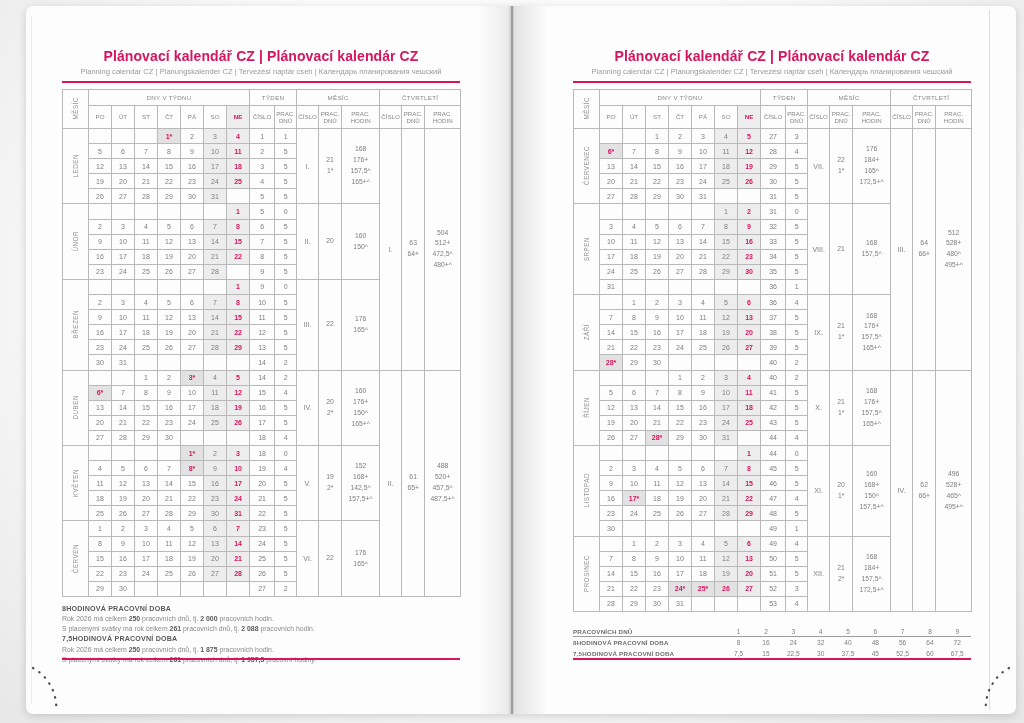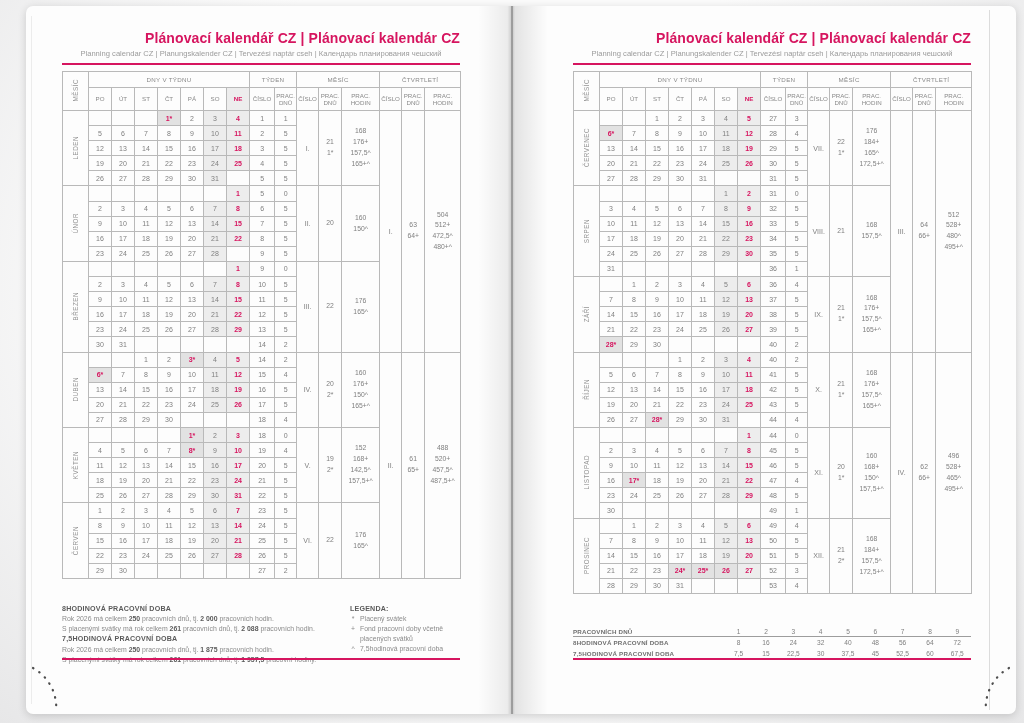--- a/index.html
+++ b/index.html
@@ -7,21 +7,21 @@
   body{width:1024px;height:723px;overflow:hidden;font-family:"Liberation Sans","DejaVu Sans",sans-serif;}
   .scene{position:relative;width:1024px;height:723px;background:radial-gradient(ellipse at 50% 40%, #fbfbfb 55%, #e7e7e8 100%);}
   .spread{position:absolute;left:26px;top:6px;width:990px;height:708px;background:#fdfdfd;border-radius:7px;box-shadow:0 2px 9px rgba(0,0,0,.16);}
   .edge-r{position:absolute;top:4px;bottom:4px;right:26px;width:1px;background:#dcdcdc;}
   .edge-l{position:absolute;top:10px;bottom:10px;left:5px;width:1px;background:#ececec;}
   .spine{position:absolute;left:452px;top:0;width:70px;height:100%;background:linear-gradient(to right, rgba(0,0,0,0) 0%, rgba(0,0,0,.07) 42%, rgba(0,0,0,.22) 49%, rgba(0,0,0,.10) 53%, rgba(0,0,0,0) 100%);}
   .spine-line{position:absolute;left:485px;top:0;width:2px;height:100%;background:#8d8d8d;opacity:.75;}
   .page{position:absolute;top:0;height:100%;}
   .page-left{left:36px;width:398px;}
   .page-right{left:547px;width:398px;}
-  .title{margin-top:24px;text-align:right;font-size:14px;font-weight:700;color:var(--accent);letter-spacing:.1px;}
+  .title{margin-top:42px;text-align:center;font-size:14px;font-weight:700;color:var(--accent);letter-spacing:.1px;}
   .subtitle{margin-top:3px;text-align:center;font-size:7.6px;color:#9b9b9b;}
   .rule{height:2px;background:var(--accent);}
   .rule-top{margin-top:5px;}
   .rule-bottom{position:absolute;left:0;top:652px;width:100%;}
   table{margin-top:6px;width:398px;border-collapse:collapse;table-layout:fixed;}
   th,td{border:1px solid var(--border);text-align:center;vertical-align:middle;overflow:hidden;}
   thead th{font-weight:400;color:var(--hdr);font-size:6.2px;line-height:1.2;padding:1px 0;}
   thead .row-groups th{height:16px;letter-spacing:.3px;}
   thead .row-days th{height:23px;}
   th.ne-h{color:var(--accent);background:var(--shade);font-weight:700;}
@@ -538,35 +538,20 @@
           </tbody>
         </table>
       <div class="footer-left" id="footer-left">
           <div class="fl-main">
             <div class="fl-h">8HODINOVÁ PRACOVNÍ DOBA</div>
             <div><span>Rok 2026 má celkem </span><b>250</b><span> pracovních dnů, tj. </span><b>2 000</b><span> pracovních hodin.</span></div>
             <div><span>S placenými svátky má rok celkem </span><b>261</b><span> pracovních dnů, tj. </span><b>2 088</b><span> pracovních hodin.</span></div>
             <div class="fl-h">7,5HODINOVÁ PRACOVNÍ DOBA</div>
             <div><span>Rok 2026 má celkem </span><b>250</b><span> pracovních dnů, tj. </span><b>1 875</b><span> pracovních hodin.</span></div>
             <div><span>S placenými svátky má rok celkem </span><b>261</b><span> pracovních dnů, tj. </span><b>1 957,5</b><span> pracovní hodiny.</span></div>
-          </div>
-          <div class="legend">
-            <div class="fl-h">LEGENDA:</div>
-            <div class="legend-item">
-              <span class="legend-sym">*</span>
-              <span>Placený svátek</span>
-            </div>
-            <div class="legend-item">
-              <span class="legend-sym">+</span>
-              <span>Fond pracovní doby včetně placených svátků</span>
-            </div>
-            <div class="legend-item">
-              <span class="legend-sym">^</span>
-              <span>7,5hodinová pracovní doba</span>
-            </div>
           </div>
         </div>
       <div class="rule rule-bottom"></div>
     </section>
 
     <section class="page page-right">
       <div class="title">Plánovací kalendář CZ | Plánovací kalendár CZ</div>
       <div class="subtitle">Planning calendar CZ | Planungskalender CZ | Tervezési naptár cseh | Календарь планирования чешский</div>
       <div class="rule rule-top"></div>
       <table id="table-right">

